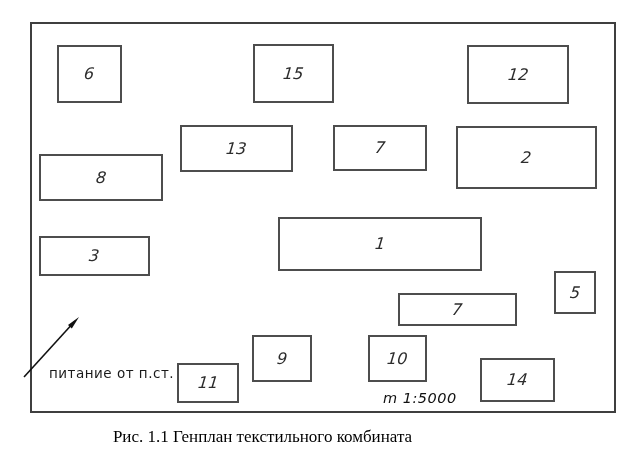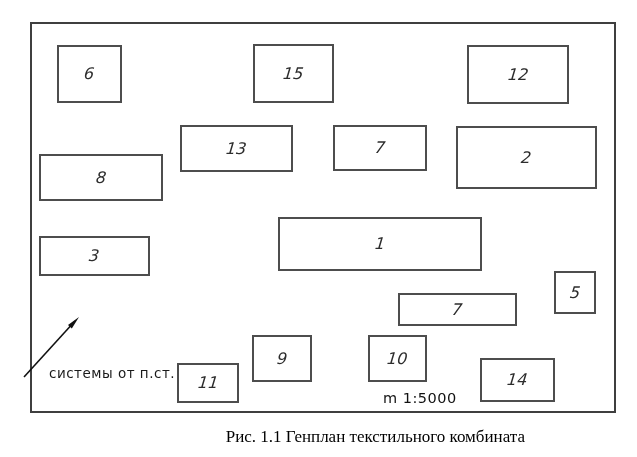--- a/index.html
+++ b/index.html
@@ -49,25 +49,26 @@
     letter-spacing:0.5px;
     white-space:nowrap;
   }
   .scale{
     position:absolute;
     left:383px;top:390px;
     font-size:14.5px;
     color:#111;
     letter-spacing:0.5px;
     white-space:nowrap;
+    font-style:italic;
   }
   .caption{
     position:absolute;
     left:0;top:427px;width:525px;
-    text-align:right;
+    text-align:center;
     font-family:"Liberation Serif",serif;
     font-size:17px;
     color:#000000;
   }
 </style>
 </head>
 <body>
 
 <div class="stage">
 
@@ -120,20 +121,20 @@
         <span class="b-label">14</span>
       </div>
     </div>
 
   <svg class="arrow-svg" viewBox="0 0 637 457" xmlns="http://www.w3.org/2000/svg">
     <line x1="24" y1="377" x2="75" y2="321" stroke="#111" stroke-width="1.6"></line>
     <polygon points="79,317 71.8,328.6 68,325.1" fill="#111"></polygon>
   </svg>
 
   <div class="note">
-    <div>системы от п.ст.</div>
+    <div>питание от п.ст.</div>
   </div>
 
   <div class="scale">m 1:5000</div>
 
   <div class="caption">Рис. 1.1 Генплан текстильного комбината</div>
 
 </div>
 
 </body></html>

